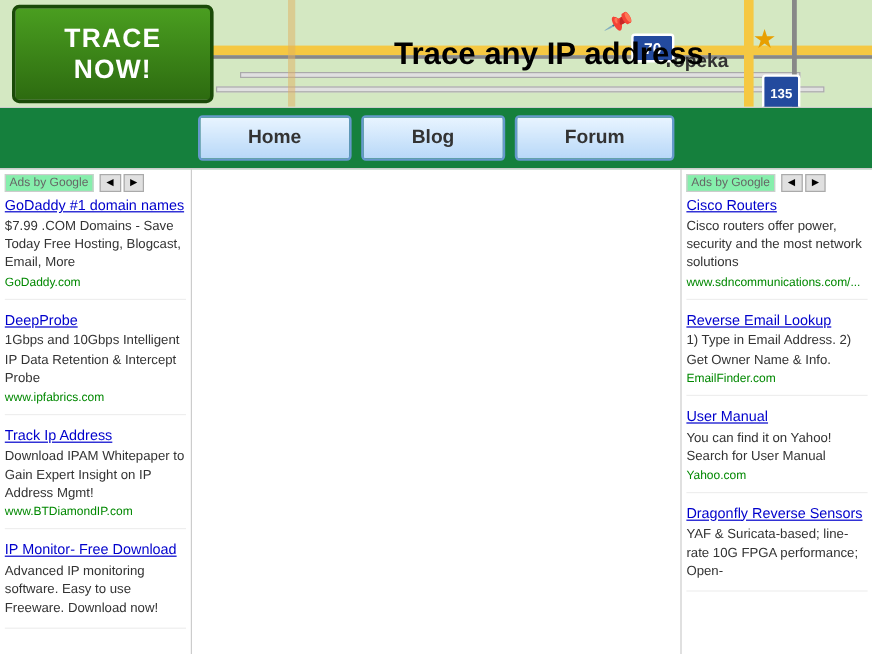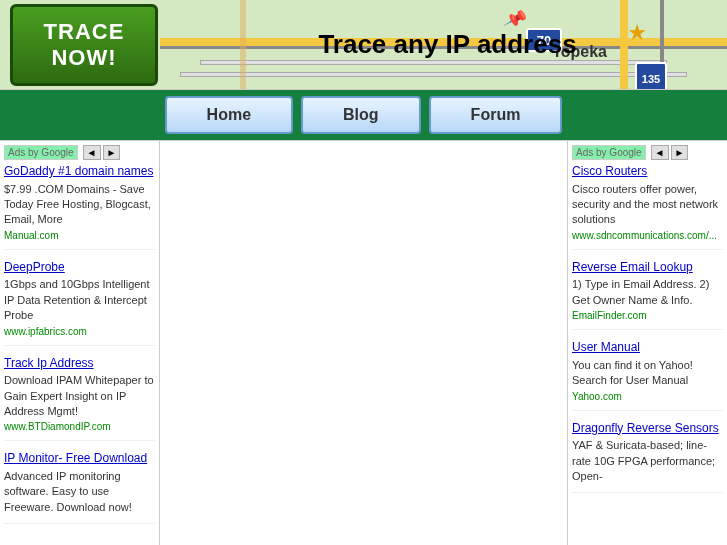--- a/index.html
+++ b/index.html
@@ -29,21 +29,21 @@
       border: 3px solid #1a4a08;
       border-radius: 6px;
       color: #fff;
       font-size: 22px;
       font-weight: bold;
       padding: 12px 18px;
       cursor: pointer;
       text-transform: uppercase;
       letter-spacing: 1px;
       margin-right: 20px;
-      width: 148px;
+      width: 168px;
       text-align: center;
     }
     #header-title {
       position: relative;
       z-index: 2;
       font-size: 26px;
       font-weight: bold;
       color: #000;
       text-align: center;
       flex: 1;
@@ -207,21 +207,21 @@
   <div id="left-sidebar">
     <div class="ads-header">
       <span class="ads-by-google">Ads by Google</span>
       <button class="ads-nav-btn">◄</button>
       <button class="ads-nav-btn">►</button>
     </div>
 
     <div class="ad-block">
       <div class="ad-title">GoDaddy #1 domain names</div>
       <div class="ad-desc">$7.99 .COM Domains - Save Today Free Hosting, Blogcast, Email, More</div>
-      <div class="ad-url">Manual.com</div>
+      <div class="ad-url">GoDaddy.com</div>
     </div>
 
     <div class="ad-block">
       <div class="ad-title">DeepProbe</div>
       <div class="ad-desc">1Gbps and 10Gbps Intelligent IP Data Retention &amp; Intercept Probe</div>
       <div class="ad-url">www.ipfabrics.com</div>
     </div>
 
     <div class="ad-block">
       <div class="ad-title">Track Ip Address</div>

